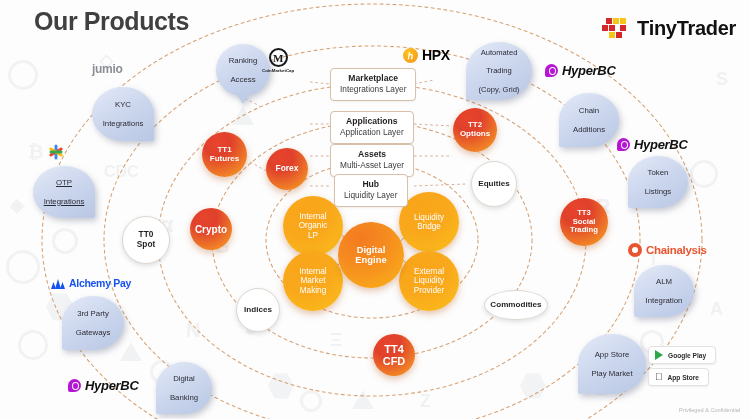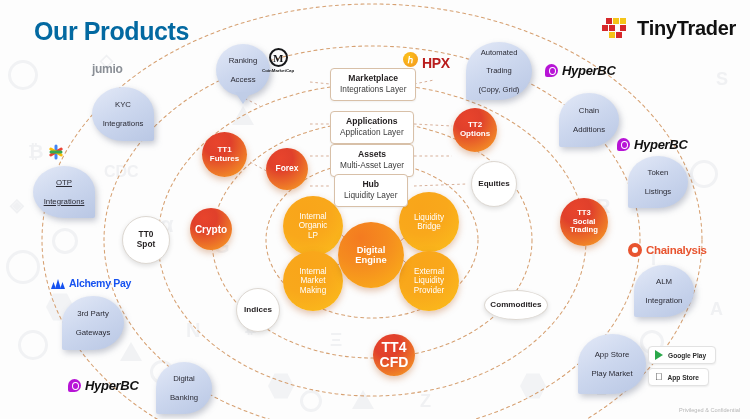--- a/index.html
+++ b/index.html
@@ -80,22 +80,22 @@
   .pin-b::after {
     content:""; position:absolute; bottom:-8px; left:50%;
     transform:translateX(-50%);
     border-left:8px solid transparent; border-right:8px solid transparent;
     border-top:12px solid #c0cde7;
   }
   .pin span { display:block; padding:0 4px; }
 
   
   #page-title {
-    position:absolute; left:34px; top:17px;
-    font-size:25px; font-weight:800; color:#0369a1;
+    position:absolute; left:34px; top:7px;
+    font-size:25px; font-weight:800; color:#404040;
     letter-spacing:-.4px; z-index:30;
   }
   .logo { position:absolute; z-index:30; display:flex; align-items:center; gap:4px; }
   .logo-txt { font-weight:800; font-style:italic; letter-spacing:-.3px; }
 
   .hyperbc-mark {
     width:13px; height:13px; border-radius:50% 50% 50% 2px;
     background:#b714d6; position:relative; flex:none;
   }
   .hyperbc-mark::after{
@@ -307,21 +307,21 @@
       <span>Options</span>
     </div>
   </div>
   <div class="gcirc g-red" style="left:560px;top:198px;width:48px;height:48px;font-size:7.7px;">
     <div>
       <span>TT3</span><br>
       <span>Social</span><br>
       <span>Trading</span>
     </div>
   </div>
-  <div class="gcirc g-red" style="left:373px;top:334px;width:42px;height:42px;font-size:14px;">
+  <div class="gcirc g-red" style="left:373px;top:334px;width:42px;height:42px;font-size:11px;">
     <div>
       <span>TT4</span><br>
       <span>CFD</span>
     </div>
   </div>
 
   <div class="wcirc" style="left:122px;top:216px;width:48px;height:48px;font-size:8.3px;">
     <div>
       <span>TT0</span><br>
       <span>Spot</span>
@@ -403,21 +403,21 @@
     <span class="logo-txt" style="font-size:12px;color:#8a8f96;font-style:normal;">jumio</span>
   </div>
 
   <div class="logo" style="left:262px;top:48px; flex-direction:column; gap:1px;">
     <span class="cmc-mark"></span>
     <span style="font-size:4.4px;font-weight:700;color:#17181a;">CoinMarketCap</span>
   </div>
 
   <div class="logo" style="left:403px;top:47px;">
     <span class="hpx-mark">ℎ</span>
-    <span class="logo-txt" style="font-size:14px;color:#b91c1c;font-style:normal;margin-top:8px;">HPX</span>
+    <span class="logo-txt" style="font-size:14px;color:#000000;font-style:normal;">HPX</span>
   </div>
 
   <div class="logo" style="left:545px;top:63px;">
     <span class="hyperbc-mark"></span>
     <span class="logo-txt" style="font-size:13px;color:#111;">HyperBC</span>
   </div>
 
   <div class="logo" style="left:617px;top:137px;">
     <span class="hyperbc-mark"></span>
     <span class="logo-txt" style="font-size:13px;color:#111;">HyperBC</span>

